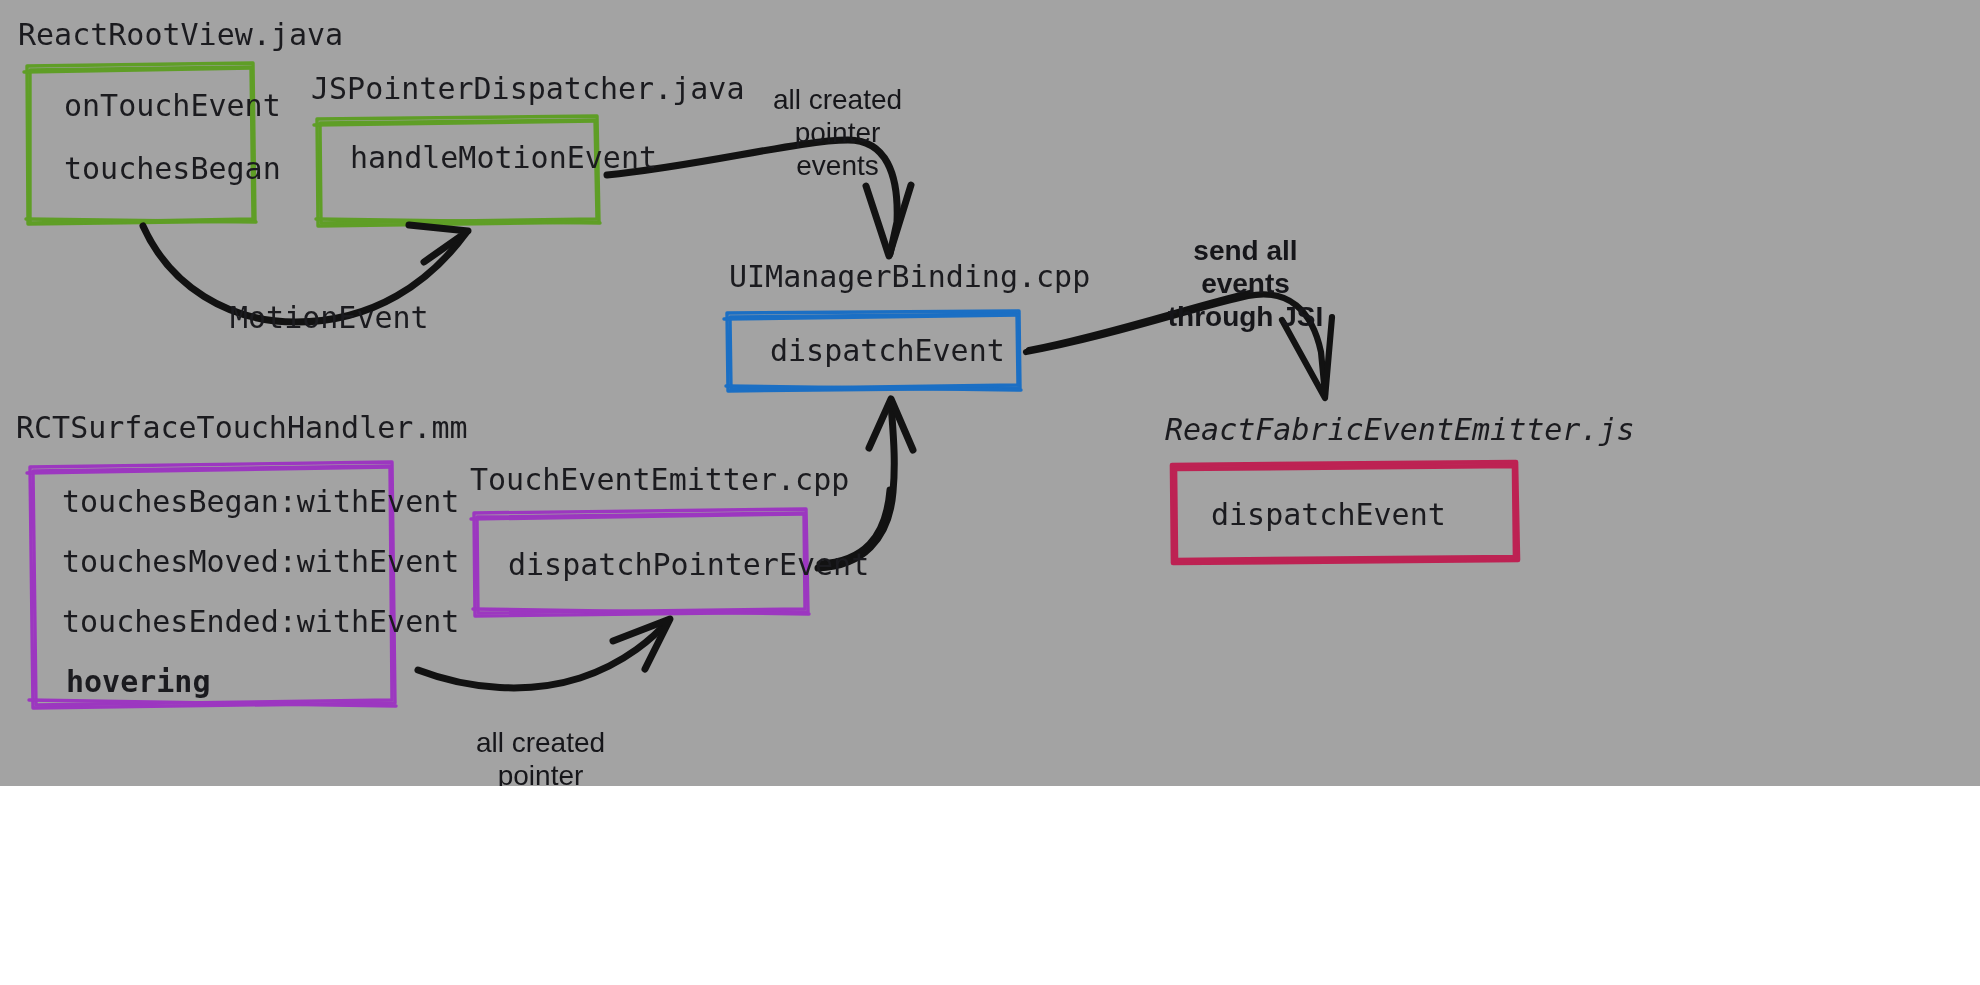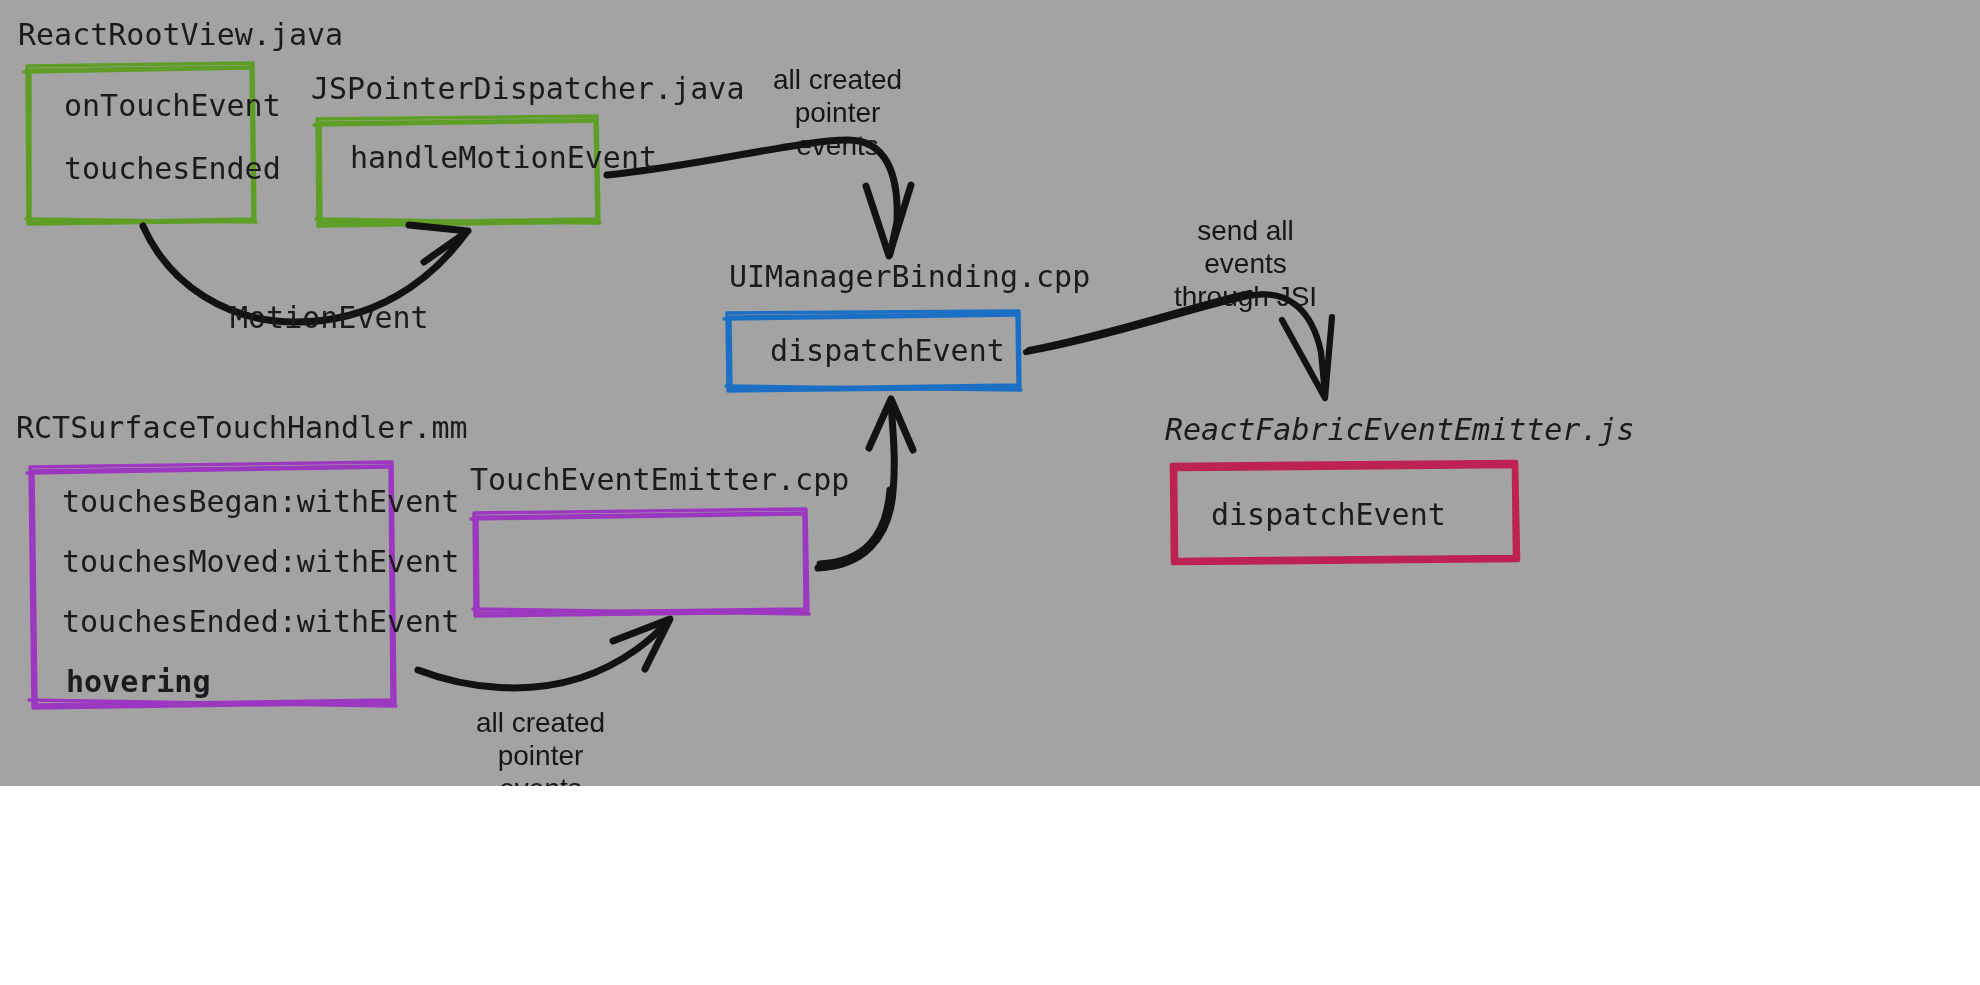--- a/index.html
+++ b/index.html
@@ -39,20 +39,21 @@
     line-height: 36px;
     margin-left: 19px;
   }
   .edge-label {
     font-family: "Liberation Sans", "DejaVu Sans", sans-serif;
     font-size: 28px;
     line-height: 33px;
     text-align: center;
     color: #16161a;
     white-space: pre-line;
+    margin-top: 20px;
   }
 </style>
 </head>
 <body>
 
 <div id="stage">
 
   <svg id="sketch" viewBox="0 0 1980 985">
 
     <g fill="none" stroke="#5f9e26" stroke-width="3.4" stroke-linecap="round" stroke-linejoin="round">
@@ -118,43 +119,44 @@
 
     <g fill="none" stroke="#121212" stroke-width="7" stroke-linecap="round" stroke-linejoin="round">
       <path d="M818 568 C 862 566, 889 540, 893 492 C 896 460, 893 432, 891 403"></path>
       <path d="M869 448 L891 399 L913 450"></path>
       <path d="M820 564 C 863 562, 886 538, 890 490"></path>
     </g>
   </svg>
 
   <div class="lbl file-label" style="left:18px; top:18px;">ReactRootView.java</div>
   <div class="lbl box-line" style="left:45px; top:88px;">onTouchEvent</div>
-  <div class="lbl box-line" style="left:45px; top:151px;">touchesEnded</div>
+  <div class="lbl box-line" style="left:45px; top:151px;">touchesBegan</div>
 
   <div class="lbl file-label" style="left:311px; top:72px;">JSPointerDispatcher.java</div>
   <div class="lbl box-line" style="left:331px; top:140px;">handleMotionEvent</div>
 
   <div class="lbl box-line" style="left:211px; top:300px;">MotionEvent</div>
 
   <div class="lbl edge-label" style="left:755px; top:63px; width:165px;">all created
 pointer events</div>
 
   <div class="lbl file-label" style="left:729px; top:260px;">UIManagerBinding.cpp</div>
   <div class="lbl box-line" style="left:751px; top:333px;">dispatchEvent</div>
 
-  <div class="lbl edge-label" style="left:1158px; top:214px; width:175px;">send all events
+  <div class="lbl edge-label" style="left:1158px; top:214px; width:175px;font-weight:bold;">send all events
 through JSI</div>
 
   <div class="lbl file-label" style="left:1165px; top:413px;font-style:italic;">ReactFabricEventEmitter.js</div>
   <div class="lbl box-line" style="left:1192px; top:497px;">dispatchEvent</div>
 
   <div class="lbl file-label" style="left:16px; top:411px;">RCTSurfaceTouchHandler.mm</div>
   <div class="lbl box-line" style="left:43px; top:544px;">touchesMoved:withEvent</div>
   <div class="lbl box-line" style="left:43px; top:484px;">touchesBegan:withEvent</div>
   <div class="lbl box-line" style="left:43px; top:604px;">touchesEnded:withEvent</div>
   <div class="lbl box-line" style="left:47px; top:664px;font-weight:bold;">hovering</div>
 
   <div class="lbl file-label" style="left:470px; top:463px;">TouchEventEmitter.cpp</div>
+  <div class="lbl box-line" style="left:489px; top:547px;">dispatchPointerEvent</div>
 
   <div class="lbl edge-label" style="left:458px; top:706px; width:165px;">all created
 pointer events</div>
 
 </div>
 
 </body></html>

